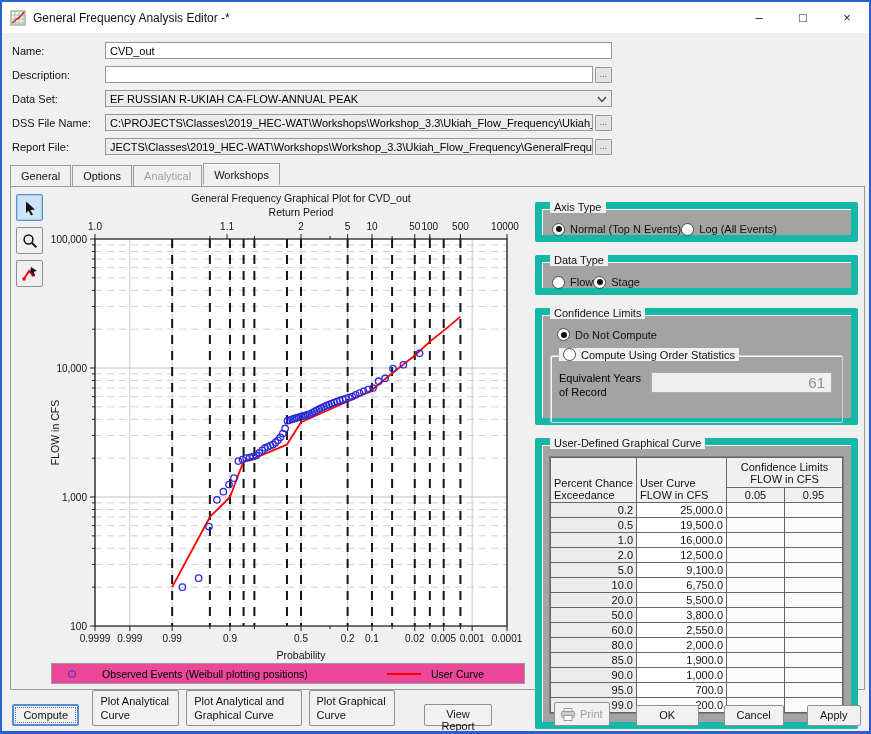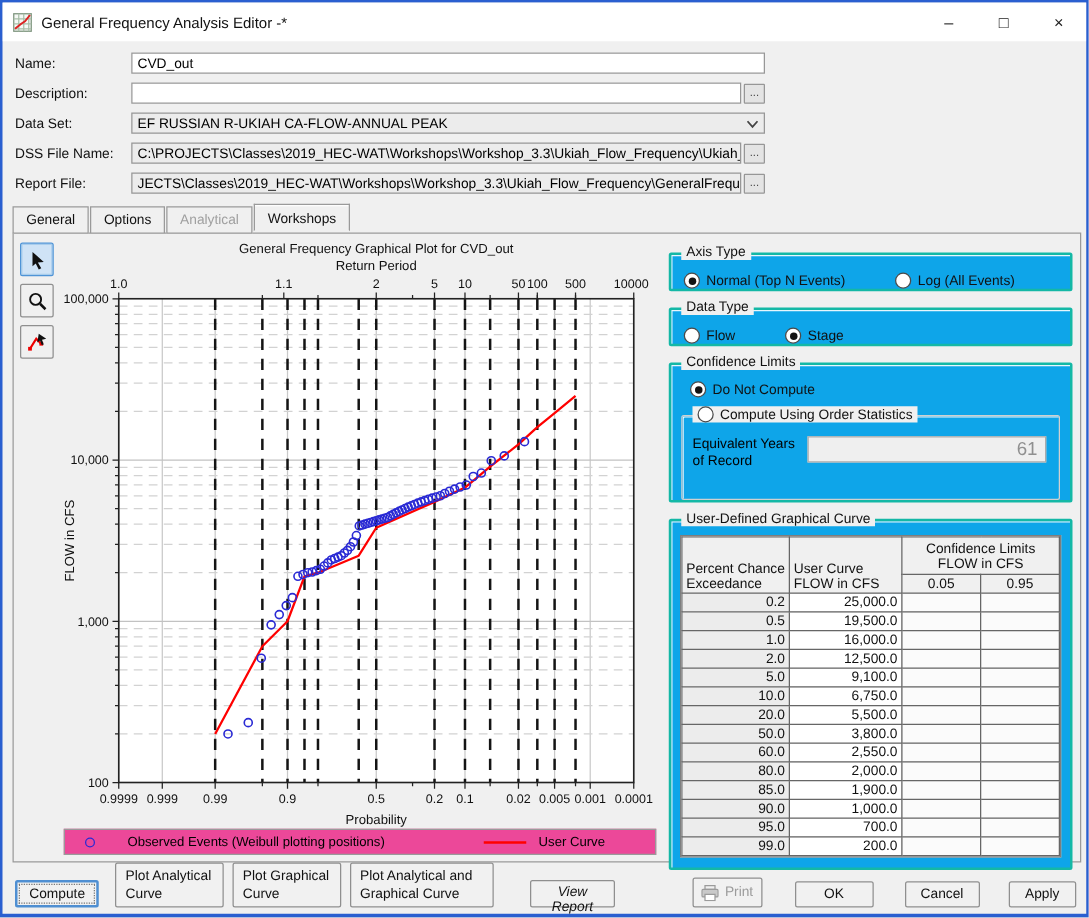--- a/index.html
+++ b/index.html
@@ -44,22 +44,22 @@
   .tool.selected { background: #cfe3f6; border-color: #4f94d6; box-shadow: inset 0 0 0 1px #a9cdec; }
   .chart-area { position: absolute; left: 36px; top: 2px; width: 478px; }
   .legendbox { position: absolute; left: 40px; top: 476px; width: 474px; height: 21px;
                border: 1px solid #9a9a9a; display: flex; align-items: center; font-size: 10.5px;
                padding: 0 40px 0 16px; background: #ec4899; }
   .lgnd-marker { width: 8px; height: 8px; border: 1.5px solid #2a2ad4; border-radius: 50%;
                  background: transparent; margin-right: 26px; flex: none; }
   .lgnd-line { width: 34px; border-top: 2px solid #ff0000; margin: 0 10px 0 auto; flex: none; }
   
   .rpanel { position: absolute; left: 524px; top: 6px; right: 6px; bottom: 6px; display: flex; flex-direction: column; }
-  .gb { position: relative; border: 2px solid #14b8a6; border-radius: 2px;
-        box-shadow: inset 1px 1px 0 rgba(255,255,255,.9); background: #0ea5e9; gap: 40px; }
+  .gb { position: relative; border: 7px solid #14b8a6; border-radius: 2px;
+        box-shadow: inset 1px 1px 0 rgba(255,255,255,.9); background: #a3a3a3; }
   .gb-title { position: absolute; top: -8px; left: 8px; background: #f0f0f0; padding: 0 4px;
               font-size: 11px; color: #111; }
   .radio-item { display: flex; align-items: center; font-size: 11px; color: #111; }
   .rb { width: 13px; height: 13px; border: 1px solid #4a4a4a; border-radius: 50%; background: #fff;
         position: relative; flex: none; margin-right: 5px; }
   .rb.sel::after { content: ""; position: absolute; left: 2.5px; top: 2.5px; width: 6px; height: 6px;
                    background: #121212; border-radius: 50%; }
   .gb-axis, .gb-data { height: 40px; margin-top: 9px; margin-bottom: 4px; display: flex; padding: 14px 10px 0 10px; }
   .gb-axis .radio-item:first-child { width: 172px; }
   .gb-data .radio-item:first-child { width: 158px; }
@@ -84,21 +84,21 @@
   .curve td.c-cl { background: #fbfbfb; }
   
   .btnrow { position: absolute; left: 10px; right: 8px; bottom: 5px; display: flex; align-items: flex-end; }
   .b { border: 1px solid #8f8f8f; background: #f1f1f1; font-size: 11px; color: #111; border-radius: 2px;
        padding: 3px 6px; text-align: center; }
   .b-compute { width: 72px; height: 22px; border: 2px solid #4f8fd2; outline: 1px dotted #777; outline-offset: -4px; }
   .b-tall { height: 36px; text-align: left; line-height: 1.3; padding: 3px 7px; }
   .b-pac { width: 93px; margin-left: 13px; }
   .b-pgc { width: 93px; margin-left: 7px; }
   .b-pagc { width: 124px; margin-left: 7px; }
-  .b-vr { width: 72px; height: 22px; margin-left: 29px; font-style: italic; }
+  .b-vr { width: 72px; height: 22px; margin-left: 29px; }
   .b-print { width: 60px; height: 24px; margin-left: 62px; color: #9b9b9b; display: flex;
              align-items: center; justify-content: center; gap: 5px; }
   .b-ok { width: 67px; height: 21px; margin-left: 26px; }
   .b-cancel { width: 64px; height: 21px; margin-left: 25px; }
   .b-apply { width: 58px; height: 21px; margin-left: 23px; }
 </style>
 </head>
 <body>
 
 <div class="window">
@@ -548,22 +548,22 @@
           </table>
         </div>
       </div>
 
     </div>
   </div>
 
   <div class="btnrow">
     <div class="b b-compute">Compute</div>
     <div class="b b-tall b-pac">Plot Analytical Curve</div>
+    <div class="b b-tall b-pagc">Plot Analytical and Graphical Curve</div>
     <div class="b b-tall b-pgc">Plot Graphical Curve</div>
-    <div class="b b-tall b-pagc">Plot Analytical and Graphical Curve</div>
     <div class="b b-vr">View Report</div>
     <div class="b b-print">
       <svg width="14" height="13" viewBox="0 0 14 13">
         <rect x="3" y="0.5" width="8" height="3" fill="none" stroke="#9b9b9b"></rect>
         <rect x="0.5" y="3.5" width="13" height="6" rx="1" fill="#c9c9c9" stroke="#9b9b9b"></rect>
         <rect x="3" y="7.5" width="8" height="5" fill="#fff" stroke="#9b9b9b"></rect>
       </svg>
       <span>Print</span>
     </div>
     <div class="b b-ok">OK</div>

